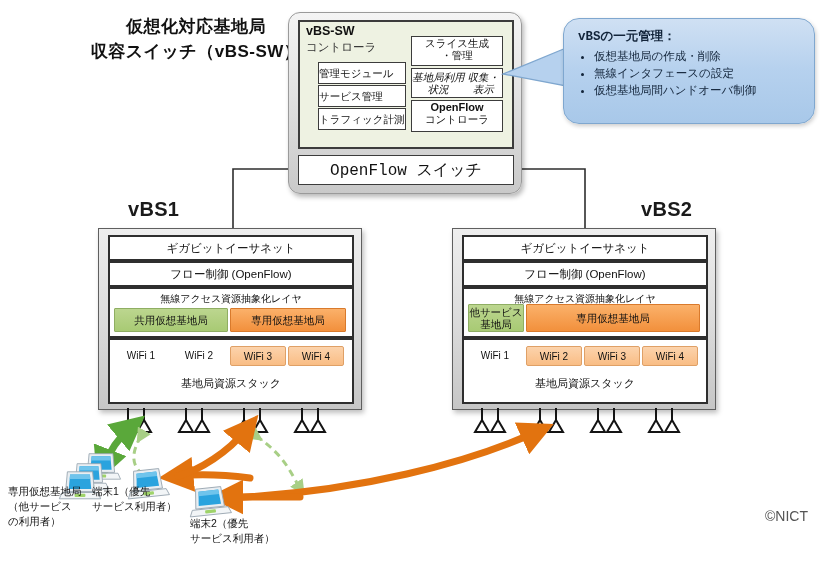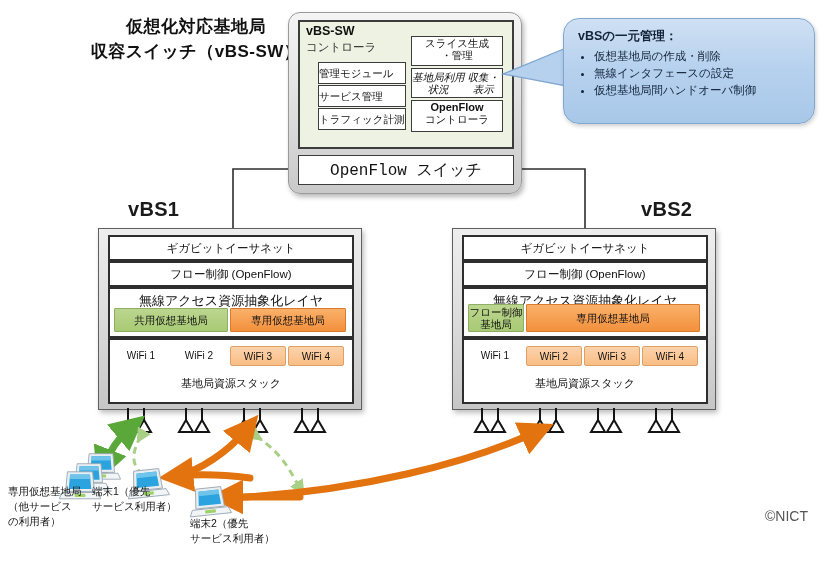--- a/index.html
+++ b/index.html
@@ -45,21 +45,21 @@
     font-size:16px;color:#111;font-family:Liberation Mono, monospace;
   }
 
   
   .callout{
     position:absolute;left:563px;top:18px;width:250px;height:104px;
     background:linear-gradient(180deg,#cfe0f3 0%,#b6d1ee 48%,#a8c8e9 100%);
     border:1.5px solid #7fa7cf;border-radius:16px;
     box-shadow:1px 2px 4px rgba(0,0,0,.2);
   }
-  .callout-inner{padding:9px 10px 0 14px;}
+  .callout-inner{padding:9px 10px 0 14px;font-family:Liberation Mono, monospace;}
   .callout-head{font-size:12.5px;font-weight:700;color:#12243a;margin-bottom:3px;}
   .callout-list{margin:0;padding-left:16px;}
   .callout-list li{font-size:11.5px;line-height:17px;color:#12243a;}
 
   
   .vbs-frame{
     position:absolute;
     background:linear-gradient(180deg,#eeeeee 0%,#dcdcdc 50%,#c6c6c6 100%);
     border:1.5px solid #5f5f5f;
     box-shadow:2px 3px 5px rgba(0,0,0,.25);
@@ -69,21 +69,21 @@
   }
   .row-box{
     position:absolute;background:#ffffff;border:2px solid #2e2e2e;
     display:flex;align-items:center;justify-content:center;
     font-size:11.5px;color:#111;
   }
   .abs-layer{
     position:absolute;background:#ffffff;border:2.2px solid #2e2e2e;
   }
   .abs-title{
-    position:absolute;width:100%;text-align:center;font-size:13px;color:#111;
+    position:absolute;width:100%;text-align:center;font-size:10px;color:#111;
   }
   .vbox{
     position:absolute;display:flex;align-items:center;justify-content:center;
     text-align:center;font-size:10.5px;line-height:12px;color:#111;
     border:1px solid #8aa860;border-radius:1px;
   }
   .vbox.green{background:linear-gradient(180deg,#bcd68f 0%,#a8ca74 100%);border-color:#8fae63;}
   .vbox.orange{background:linear-gradient(180deg,#fbb16a 0%,#f2903c 100%);border-color:#d97a2c;}
 
   .wifi{
@@ -183,21 +183,21 @@
   <div class="vbs-label" style="left:641px;top:198px;">vBS2</div>
   <div class="vbs-frame" style="left:452px;top:228px;width:262px;height:180px;"></div>
 
   <div class="row-box" style="left:462px;top:235px;width:242px;height:22px;">ギガビットイーサネット</div>
   <div class="row-box" style="left:462px;top:261px;width:242px;height:22px;">フロー制御 (OpenFlow)</div>
 
   <div class="abs-layer" style="left:462px;top:287px;width:242px;height:47px;">
     <div class="abs-title" style="left:0;top:3px;">無線アクセス資源抽象化レイヤ</div>
   </div>
   <div class="vbox green" style="left:468px;top:304px;width:54px;height:26px;flex-direction:column;">
-    <span>フロー制御</span>
+    <span>他サービス</span>
     <span>基地局</span>
   </div>
   <div class="vbox orange" style="left:526px;top:304px;width:172px;height:26px;">専用仮想基地局</div>
 
   <div class="stack-inner" style="left:462px;top:338px;width:242px;height:62px;">
     <div class="stack-caption" style="left:0;top:36px;">基地局資源スタック</div>
   </div>
   <div class="wifi" style="left:468px;top:346px;width:54px;height:18px;">WiFi 1</div>
   <div class="wifi orange" style="left:526px;top:346px;width:54px;height:18px;">WiFi 2</div>
   <div class="wifi orange" style="left:584px;top:346px;width:54px;height:18px;">WiFi 3</div>

